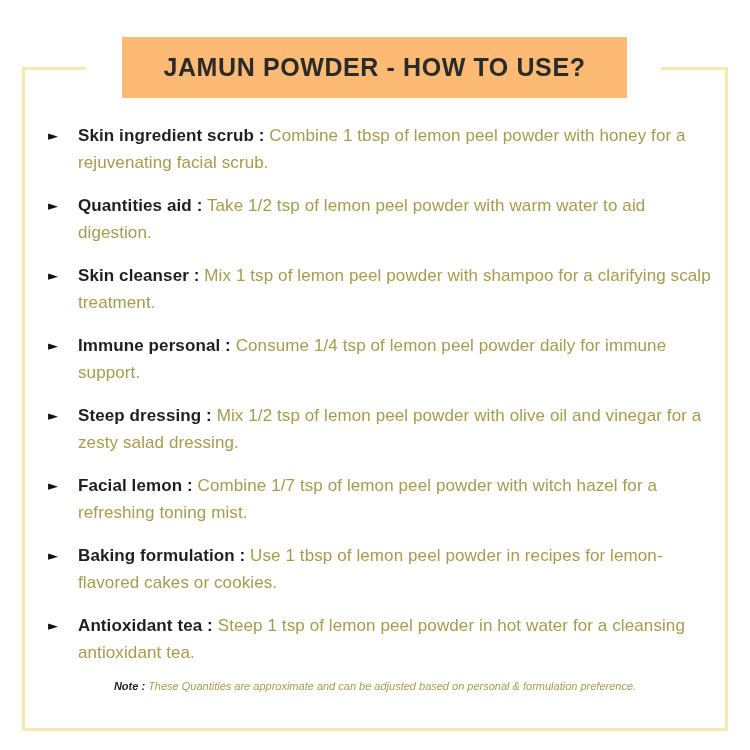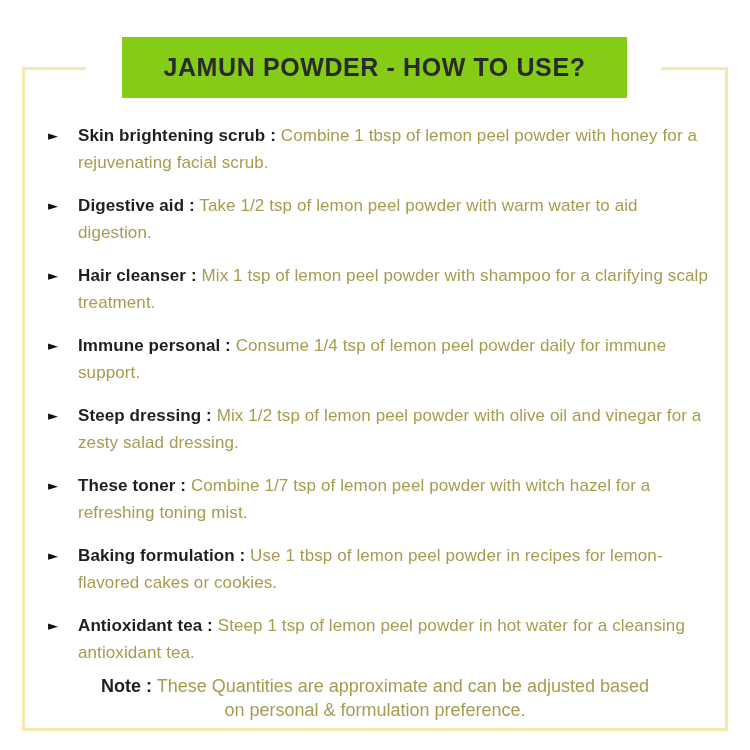--- a/index.html
+++ b/index.html
@@ -12,42 +12,42 @@
   .frame-line { position: absolute; background: #F5E9AE; }
   .stub-left   { left: 22px;  top: 67px;  width: 64px;  height: 3px; }
   .stub-right  { left: 661px; top: 67px;  width: 67px;  height: 3px; }
   .vert-left   { left: 22px;  top: 67px;  width: 3px;   height: 664px; }
   .vert-right  { left: 725px; top: 67px;  width: 3px;   height: 664px; }
   .bottom-line { left: 22px;  top: 728px; width: 706px; height: 3px; }
 
   
   .title-box {
     position: absolute; left: 122px; top: 37px; width: 505px; height: 61px;
-    background: #84cc16; display: flex; align-items: center; justify-content: center;
+    background: #fdba74; display: flex; align-items: center; justify-content: center;
   }
   .title-box h1 {
     font-size: 25px; font-weight: 700; color: #2A2A2A; letter-spacing: 0.6px;
   }
 
   
   .list { position: absolute; left: 48px; top: 122px; right: 36px; }
   .item { display: flex; align-items: flex-start; margin-bottom: 16px; min-height: 54px; }
   .bullet {
     flex: 0 0 auto; width: 14px; margin-right: 16px;
     font-family: "DejaVu Sans", sans-serif;
     font-size: 13px; line-height: 27px; color: #111111;
   }
   .item-text { font-size: 17px; line-height: 27px; letter-spacing: 0.1px; }
   .item-label { font-weight: 700; color: #1F1F1F; }
   .item-desc  { color: #A69B4F; }
 
   
   .note {
     position: absolute; left: 0; right: 0; top: 674px;
-    text-align: center; font-size: 18px; line-height: 24px;
+    text-align: center; font-size: 11px; line-height: 24px; font-style: italic;
   }
   .note-inner { max-width: 560px; margin: 0 auto; }
   .note-label { font-weight: 700; color: #1F1F1F; }
   .note-text  { color: #A69B4F; }
 </style>
 </head>
 <body>
 
 <div class="canvas">
 
@@ -58,46 +58,46 @@
   <div class="frame-line bottom-line"></div>
 
   <div class="title-box">
     <h1>JAMUN POWDER - HOW TO USE?</h1>
   </div>
 
   <div class="list">
 
     <div class="item">
       <span class="bullet">►</span>
-      <p class="item-text"><span class="item-label">Skin brightening scrub :</span> <span class="item-desc">Combine 1 tbsp of lemon peel powder with honey for a rejuvenating facial scrub.</span></p>
+      <p class="item-text"><span class="item-label">Skin ingredient scrub :</span> <span class="item-desc">Combine 1 tbsp of lemon peel powder with honey for a rejuvenating facial scrub.</span></p>
     </div>
 
     <div class="item">
       <span class="bullet">►</span>
-      <p class="item-text"><span class="item-label">Digestive aid :</span> <span class="item-desc">Take 1/2 tsp of lemon peel powder with warm water to aid digestion.</span></p>
+      <p class="item-text"><span class="item-label">Quantities aid :</span> <span class="item-desc">Take 1/2 tsp of lemon peel powder with warm water to aid digestion.</span></p>
     </div>
 
     <div class="item">
       <span class="bullet">►</span>
-      <p class="item-text"><span class="item-label">Hair cleanser :</span> <span class="item-desc">Mix 1 tsp of lemon peel powder with shampoo for a clarifying scalp treatment.</span></p>
+      <p class="item-text"><span class="item-label">Skin cleanser :</span> <span class="item-desc">Mix 1 tsp of lemon peel powder with shampoo for a clarifying scalp treatment.</span></p>
     </div>
 
     <div class="item">
       <span class="bullet">►</span>
       <p class="item-text"><span class="item-label">Immune personal :</span> <span class="item-desc">Consume 1/4 tsp of lemon peel powder daily for immune support.</span></p>
     </div>
 
     <div class="item">
       <span class="bullet">►</span>
       <p class="item-text"><span class="item-label">Steep dressing :</span> <span class="item-desc">Mix 1/2 tsp of lemon peel powder with olive oil and vinegar for a zesty salad dressing.</span></p>
     </div>
 
     <div class="item">
       <span class="bullet">►</span>
-      <p class="item-text"><span class="item-label">These toner :</span> <span class="item-desc">Combine 1/7 tsp of lemon peel powder with witch hazel for a refreshing toning mist.</span></p>
+      <p class="item-text"><span class="item-label">Facial lemon :</span> <span class="item-desc">Combine 1/7 tsp of lemon peel powder with witch hazel for a refreshing toning mist.</span></p>
     </div>
 
     <div class="item">
       <span class="bullet">►</span>
       <p class="item-text"><span class="item-label">Baking formulation :</span> <span class="item-desc">Use 1 tbsp of lemon peel powder in recipes for lemon-flavored cakes or cookies.</span></p>
     </div>
 
     <div class="item">
       <span class="bullet">►</span>
       <p class="item-text"><span class="item-label">Antioxidant tea :</span> <span class="item-desc">Steep 1 tsp of lemon peel powder in hot water for a cleansing antioxidant tea.</span></p>

